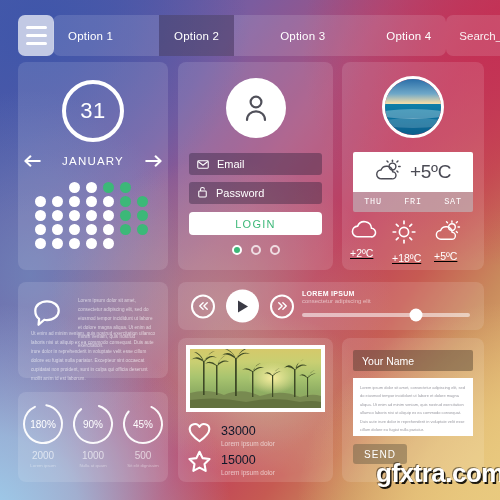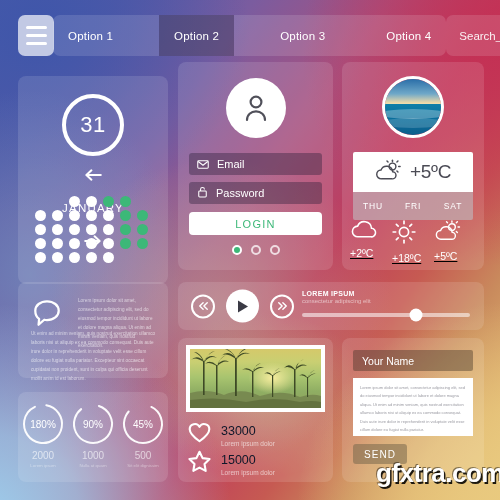--- a/index.html
+++ b/index.html
@@ -53,28 +53,28 @@
     background: rgba(255,255,255,.13);
     display:flex; align-items:center; padding:0 13px; flex:0 0 auto;
   }
   .searchbar .stxt { color:rgba(255,255,255,.92); font-size:11.5px; }
   .searchbar .sicon { margin-left:auto; }
 
   
   .panel { position:absolute; border-radius:8px; background: rgba(255,255,255,.12); }
 
   
-  #p-cal { left:18px; top:76px; width:150px; height:208px; }
+  #p-cal { left:18px; top:62px; width:150px; height:208px; }
   .cal-ring {
     position:absolute; left:50%; top:18px; transform:translateX(-50%);
     width:62px; height:62px; border-radius:50%; border:4px solid #fff;
     display:flex; align-items:center; justify-content:center;
   }
   .cal-ring span { color:#fff; font-size:22px; font-weight:300; letter-spacing:.5px; }
-  .cal-nav { position:absolute; left:0; right:0; top:92px; display:flex; align-items:center; justify-content:center; gap:20px;flex-direction:column; }
+  .cal-nav { position:absolute; left:0; right:0; top:92px; display:flex; align-items:center; justify-content:center; gap:20px; }
   .cal-nav .mon { color:#fff; font-size:11.5px; letter-spacing:1.2px; }
   .arrow { width:20px; height:14px; display:block; }
   .dotgrid { position:absolute; left:50%; transform:translateX(-50%); top:120px; display:grid; grid-template-columns:repeat(7,14px); gap:3px 3px; }
   .dot { width:11px; height:11px; border-radius:50%; }
   .dot.w { background:#fff; }
   .dot.g { background:#3cb878; }
   .dot.o { background:transparent; }
 
   
   #p-login { left:178px; top:62px; width:155px; height:208px; }
@@ -108,21 +108,21 @@
     width:62px; height:62px; border-radius:50%; border:3px solid #fff; overflow:hidden;
   }
   .globe .sky { position:absolute; left:0; right:0; top:0; height:48%;
     background:linear-gradient(#2a6ea8 0%, #6fa8c8 55%, #ead9a8 88%, #f2e7c4 100%); }
   .globe .sea { position:absolute; left:0; right:0; bottom:0; height:56%;
     background:linear-gradient(#0e7fa8 0%, #0a6f9c 45%, #0d5f8c 100%); }
   .globe .wave { position:absolute; left:-10%; width:120%; height:10px; border-radius:50%; background:rgba(255,255,255,.28); }
   .wcard { position:absolute; left:11px; top:90px; width:120px; }
   .wcard-top { background:#fff; height:40px; display:flex; align-items:center; justify-content:center; gap:8px; border-radius:2px 2px 0 0;}
   .wcard-top .temp { color:#4b4b55; font-size:19px; letter-spacing:-.3px; }
-  .wcard-days { height:28px; background:rgba(190,185,190,.62); display:flex; border-radius:0 0 2px 2px; }
+  .wcard-days { height:20px; background:rgba(190,185,190,.62); display:flex; border-radius:0 0 2px 2px;font-family:Liberation Mono, monospace; }
   .wcard-days div { flex:1; display:flex; align-items:center; justify-content:center; color:#fff; font-size:8.5px; letter-spacing:.8px; }
   .wrow { position:absolute; left:8px; top:158px; width:126px; display:flex; }
   .wcol { flex:1; display:flex; flex-direction:column; gap:4px;text-decoration:underline; }
   .wcol .t { color:#fff; font-size:10.5px; }
 
   
   #p-quote { left:18px; top:282px; width:150px; height:96px; }
   .bubble { position:absolute; left:14px; top:16px; }
   .qtxt-top { position:absolute; left:60px; top:15px; right:12px; }
   .qtxt-bot { position:absolute; left:13px; top:48px; right:12px; }

